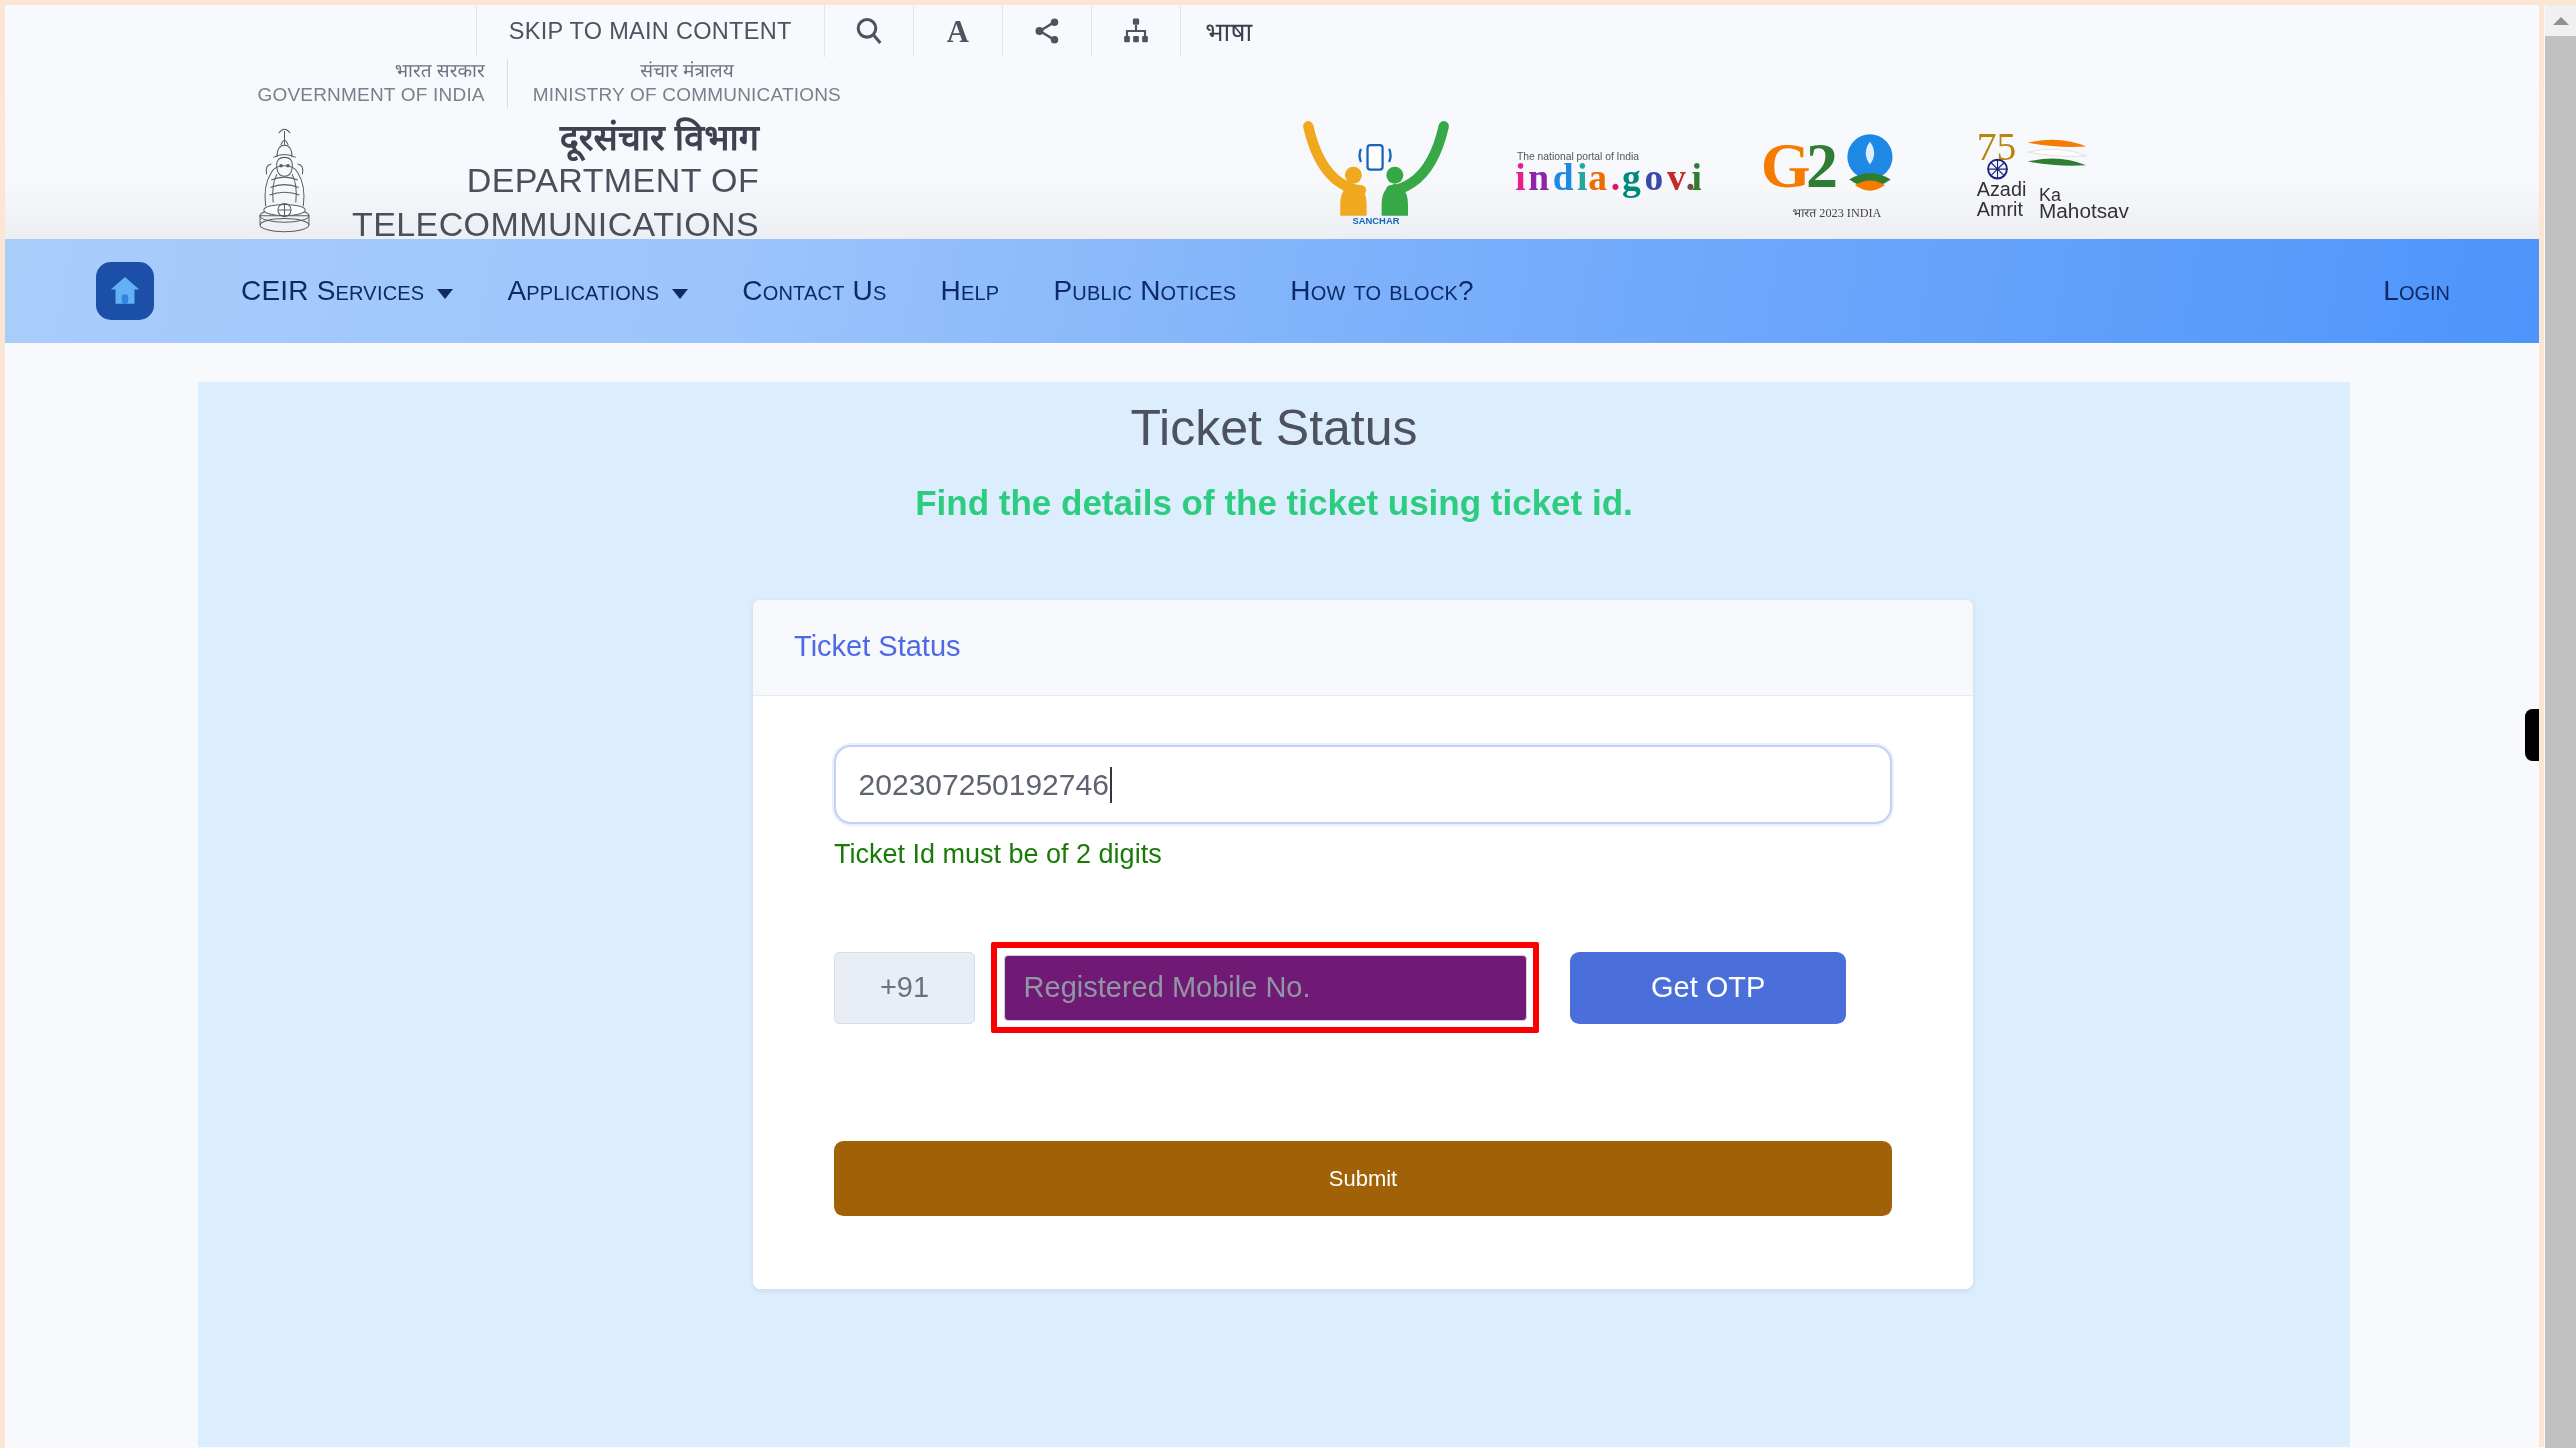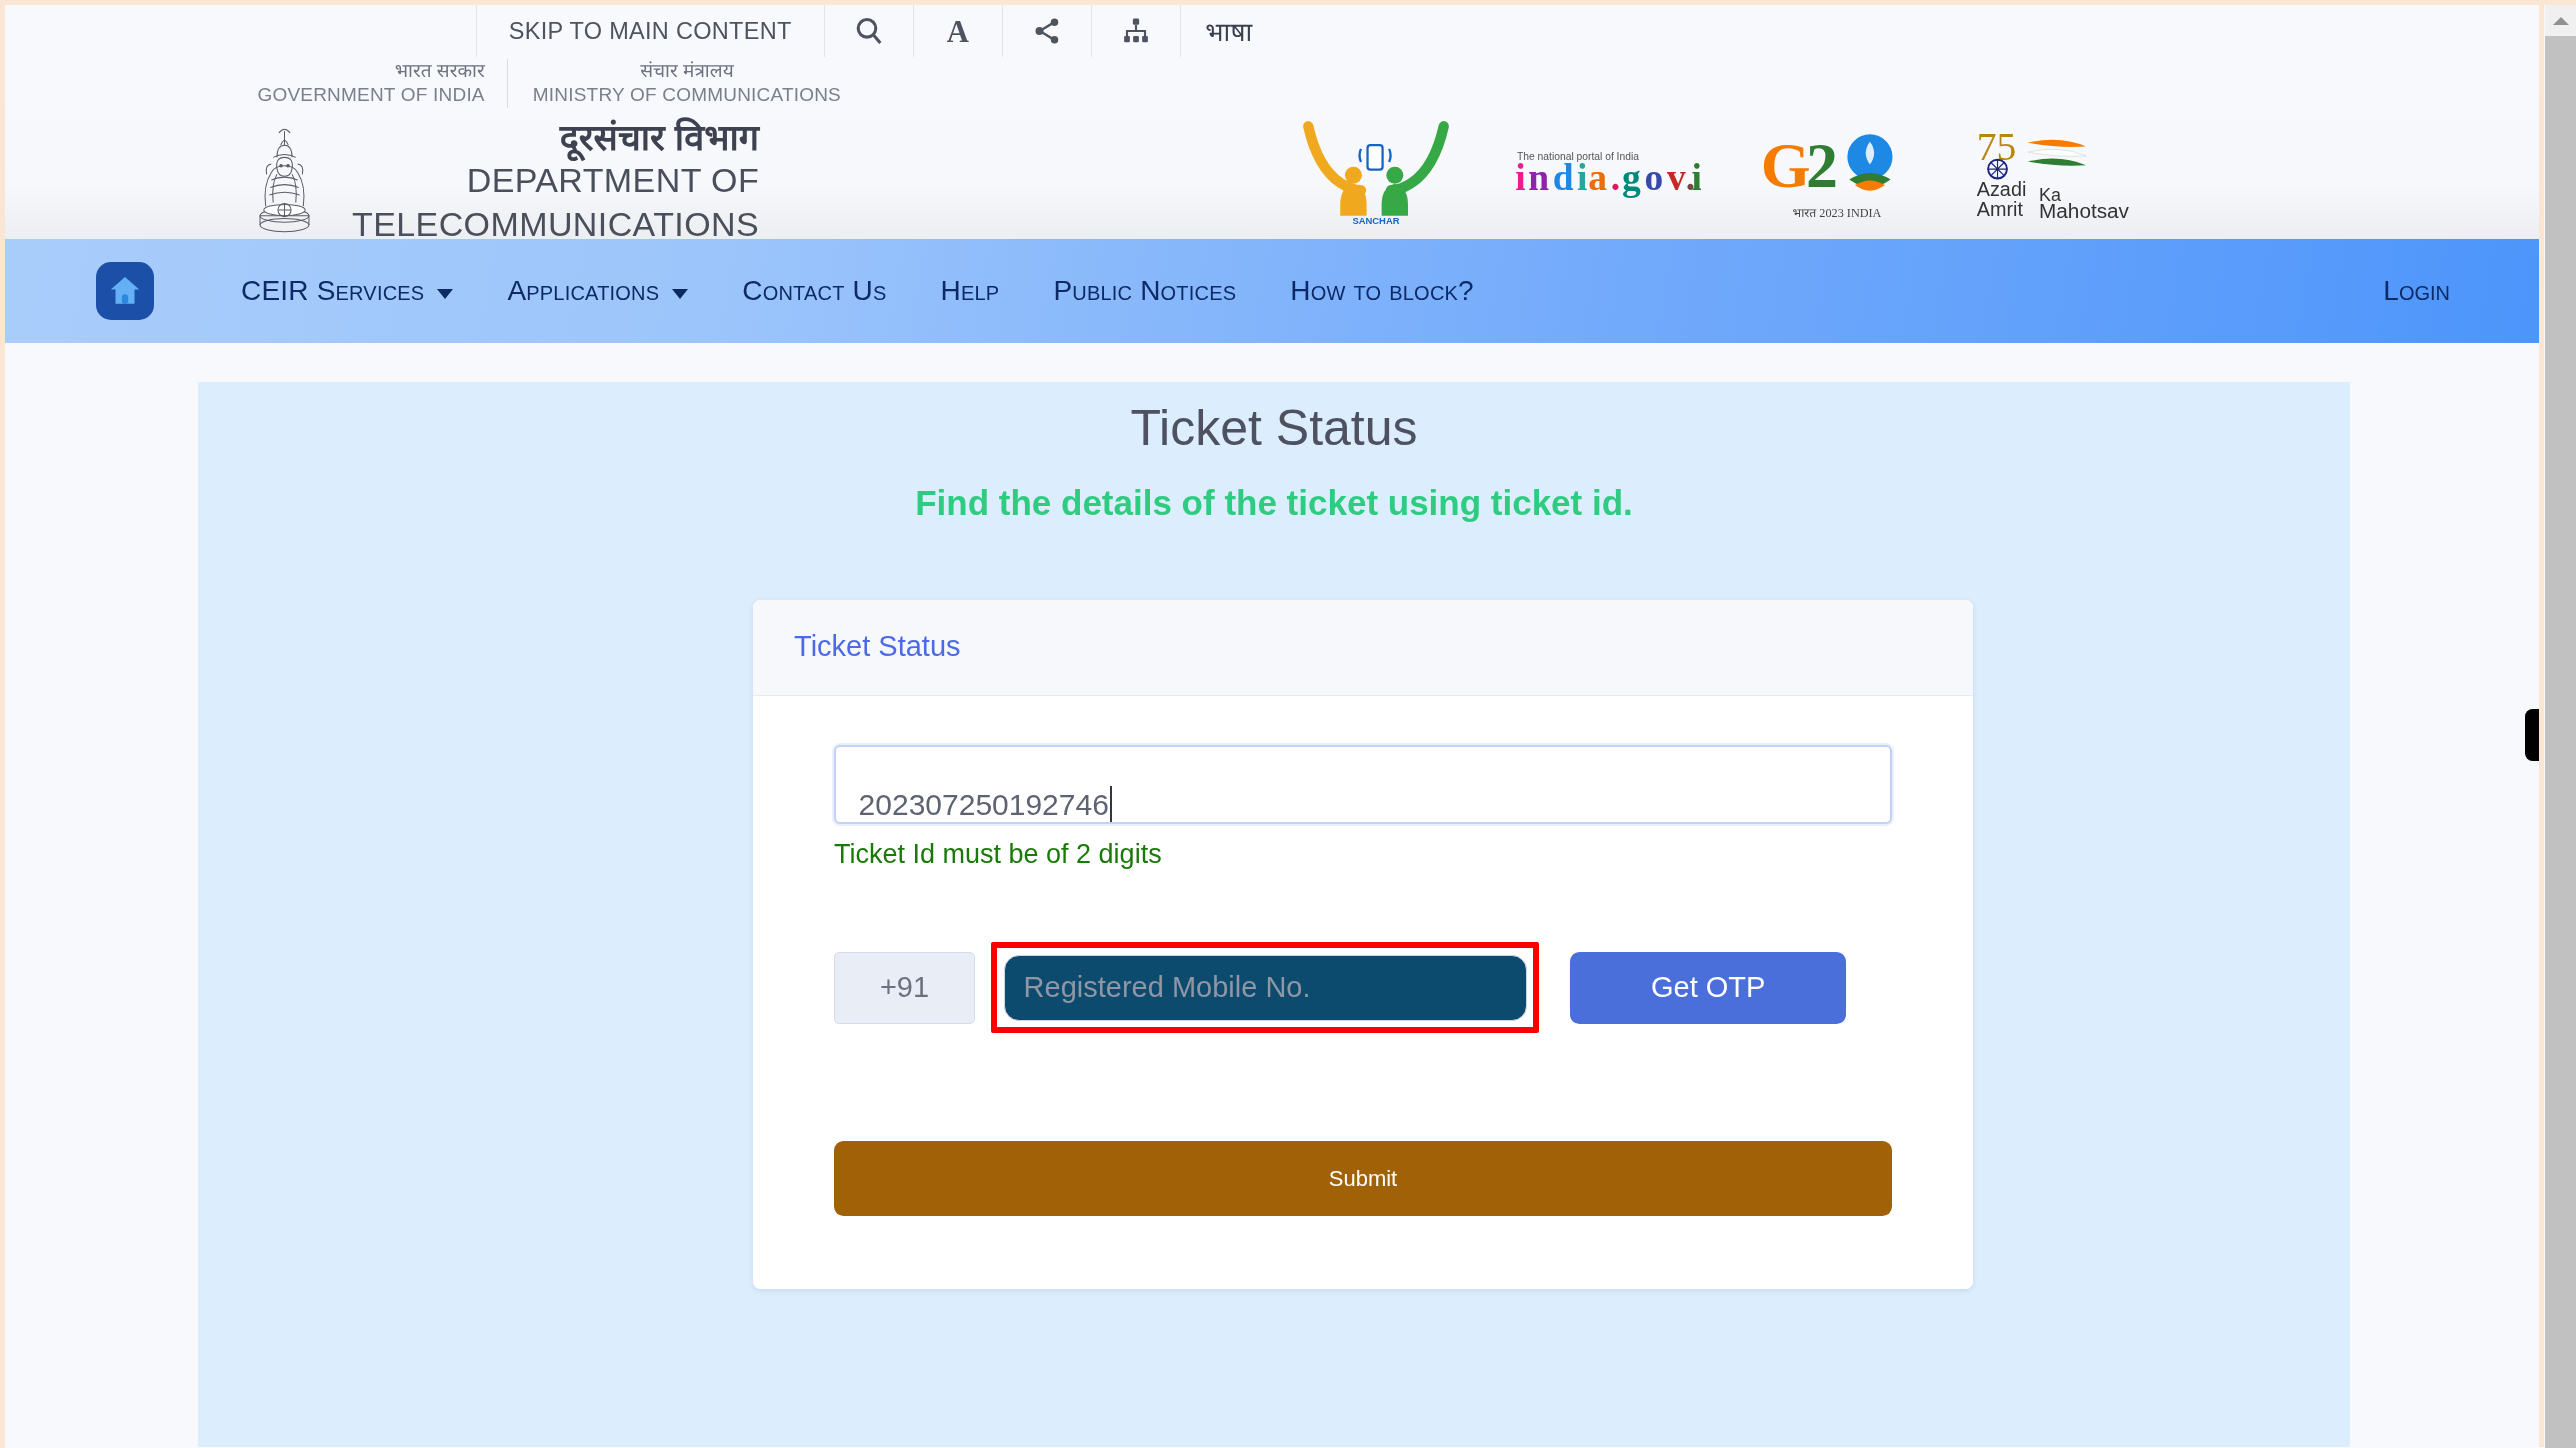--- a/index.html
+++ b/index.html
@@ -226,25 +226,25 @@
     color: #4c6ae6;
     font-size: 29px;
   }
   #card-body {
     background: #fff;
     padding: 49px 81px 73px 81px;
   }
 
   #ticket-input-wrap {
     border: 2.8px solid #c2d2f5;
-    border-radius: 6px;
+    border-radius: 17px;
     background: #fff;
     height: 79px;
     display: flex;
-    align-items: flex-end;
+    align-items: center;
     padding: 0 22.6px;
     box-shadow: 0 0 0 1.9px rgba(194,210,245,.35);
   }
   #ticket-input-text {
     font-size: 30px;
     color: #5d6370;
     white-space: nowrap;
   }
   .caret-bar {
     display: inline-block;
@@ -275,23 +275,23 @@
   }
   #mobile-highlight {
     margin-left: 16px;
     border: 6.6px solid #fb0000;
     padding: 6.6px;
     background: #fff;
     border-radius: 1.9px;
   }
   #mobile-input {
     width: 523px; height: 66px;
-    background: #0c4a6e;
+    background: #701a75;
     border: 0.9px solid #cfd4e0;
-    border-radius: 15px;
+    border-radius: 4px;
     display: flex; align-items: center;
     padding: 12px 19px;
   }
   #mobile-placeholder {
     color: #9096a4;
     font-size: 29px;
   }
   #get-otp-button {
     margin-left: 31px;
     width: 276px; height: 72px;

